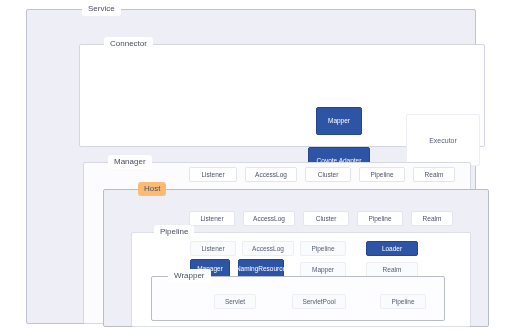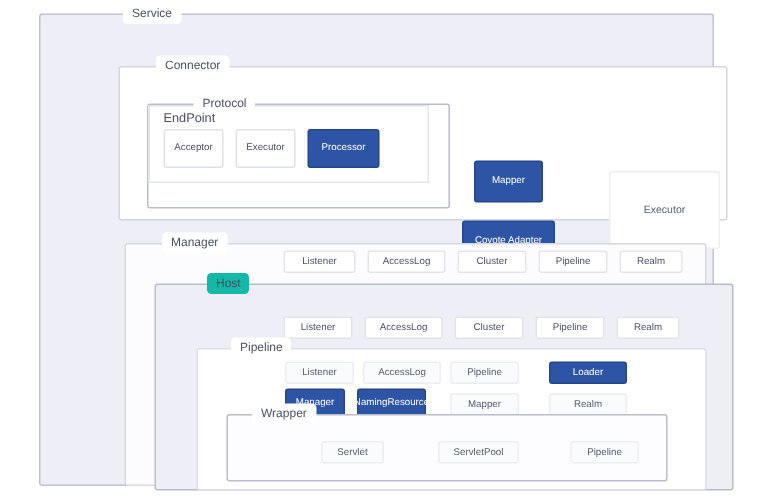--- a/index.html
+++ b/index.html
@@ -137,21 +137,21 @@
 
   
   #host-frame {
     left: 76px;
     top: 179px;
     width: 386px;
     height: 138px;
     background: #eeeef6;
     border-color: #b9bcc9;
   }
-  #host-frame > .legend { left: 34px; background: #14b8a6; }
+  #host-frame > .legend { left: 34px; background: #fdba74; }
 
   
   #context-frame {
     left: 104px;
     top: 222px;
     width: 340px;
     height: 95px;
     background: #ffffff;
     border-color: #dcdee8;
   }
@@ -188,31 +188,20 @@
 </style>
 </head>
 <body>
 
 <div class="frame" id="service-frame">
   <span class="legend">Service</span>
 
   <div class="frame" id="connector-frame">
     <span class="legend">Connector</span>
 
-    <div class="frame" id="protocol-frame">
-      <span class="legend">Protocol</span>
-
-      <div id="endpoint-frame">
-        <span class="endpoint-title">EndPoint</span>
-
-        <div class="node light" id="node-acceptor">Acceptor</div>
-        <div class="node light" id="node-executor-ep">Executor</div>
-        <div class="node blue" id="node-processor">Processor</div>
-      </div>
-    </div>
 
     <div class="node blue" id="node-mapper-conn">Mapper</div>
     <div class="node blue" id="node-coyote">Coyote Adapter</div>
 
     <div id="node-executor-box">Executor</div>
   </div>
 
   <div class="frame" id="engine-frame">
     <span class="legend">Manager</span>
 

